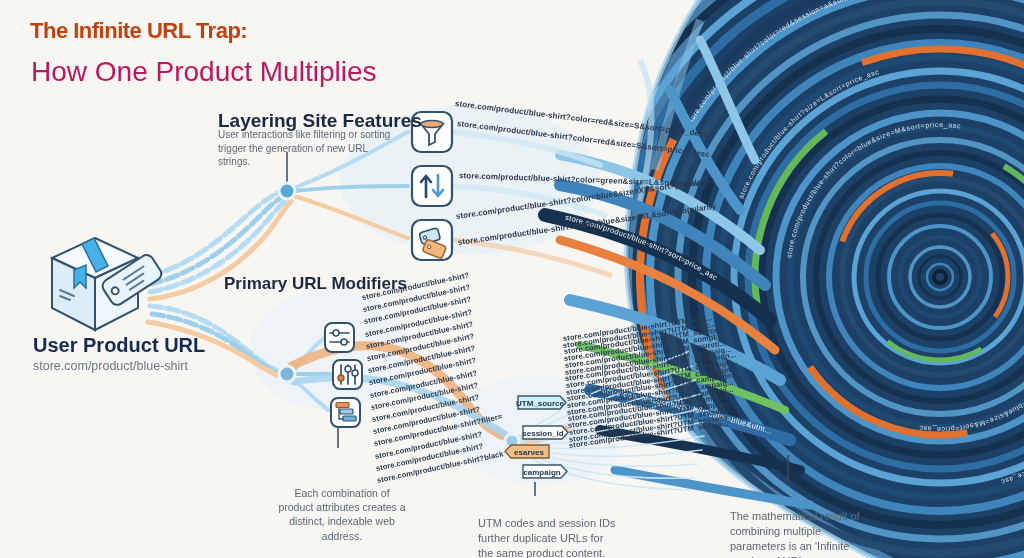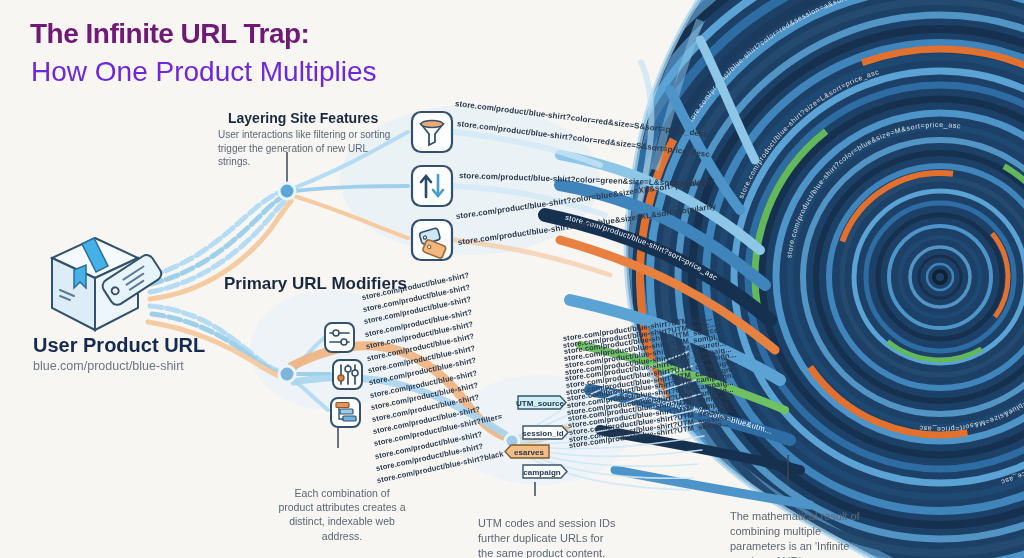--- a/index.html
+++ b/index.html
@@ -3,25 +3,25 @@
 <meta charset="utf-8">
 <style>
   html,body{margin:0;padding:0;background:#e9e9e7;}
   .stage{
     position:relative;width:1024px;height:558px;overflow:hidden;
     background:#f7f6f3;
     font-family:"Liberation Sans","DejaVu Sans",sans-serif;
   }
   .art{position:absolute;left:0;top:0;z-index:0;}
   .txt{position:absolute;z-index:2;}
-  .title1{left:30px;top:18px;font-size:28px;font-weight:800;color:#701a75;letter-spacing:-.5px;}
-  .title2{left:31px;top:56px;font-size:28px;font-weight:400;color:#6d28d9;}
+  .title1{left:30px;top:18px;font-size:22px;font-weight:800;color:#c2410c;letter-spacing:-.5px;}
+  .title2{left:31px;top:56px;font-size:28px;font-weight:400;color:#be185d;}
   .sec-h{font-weight:800;color:#1a2940;}
   .sec-b{color:#5c6774;line-height:1.35;}
-  .layering-h{left:228px;top:110px;font-size:14px;}
+  .layering-h{left:218px;top:110px;font-size:19px;}
   .layering-b{left:218px;top:128px;width:176px;font-size:10px;}
   .modifiers-h{left:224px;top:274px;font-size:17px;}
   .nav-h{left:277px;top:450px;font-size:14.5px;line-height:1.18;}
   .nav-b{left:277px;top:486px;width:130px;font-size:10.5px;text-align:center;}
   .track-h{left:478px;top:497px;font-size:15px;}
   .track-b{left:478px;top:516px;width:142px;font-size:11px;}
   .tax-h{left:730px;top:490px;font-size:15.5px;}
   .tax-b{left:730px;top:509px;width:142px;font-size:11px;}
   .base-h{left:33px;top:334px;font-size:20px;font-weight:800;color:#16294e;}
   .base-u{left:33px;top:359px;font-size:12.5px;color:#6b7684;}
@@ -311,21 +311,21 @@
 
 <div class="txt sec-b layering-b">User interactions like filtering or sorting trigger the generation of new URL strings.</div>
 
 <div class="txt sec-b nav-b">Each combination of product attributes creates a distinct, indexable web address.</div>
 
 <div class="txt sec-b track-b">UTM codes and session IDs further duplicate URLs for the same product content.</div>
 
 <div class="txt sec-b tax-b">The mathematical result of combining multiple parameters is an 'Infinite' number of URLs.</div>
 
 <div class="txt base-h">User Product URL</div>
-<div class="txt base-u">blue.com/product/blue-shirt</div>
+<div class="txt base-u">store.com/product/blue-shirt</div>
 
 <div>
   <div class="fan-url big" style="left:455px;top:99px;transform:rotate(7deg)">store.com/product/blue-shirt?color=red&amp;size=S&amp;sort=price_desc</div>
   <div class="fan-url big" style="left:457px;top:119px;transform:rotate(7deg)">store.com/product/blue-shirt?color=red&amp;size=S&amp;sort=price_desc</div>
   <div class="fan-url big" style="left:459px;top:171px;transform:rotate(2deg)">store.com/product/blue-shirt?color=green&amp;size=L&amp;sort=newest</div>
   <div class="fan-url big" style="left:456px;top:212px;transform:rotate(-8deg)">store.com/product/blue-shirt?color=blue&amp;size=XL&amp;sort=popularity</div>
   <div class="fan-url big" style="left:458px;top:238px;transform:rotate(-8deg)">store.com/product/blue-shirt?color=blue&amp;size=XL&amp;sort=popularity</div>
 </div>
 
 <div>

